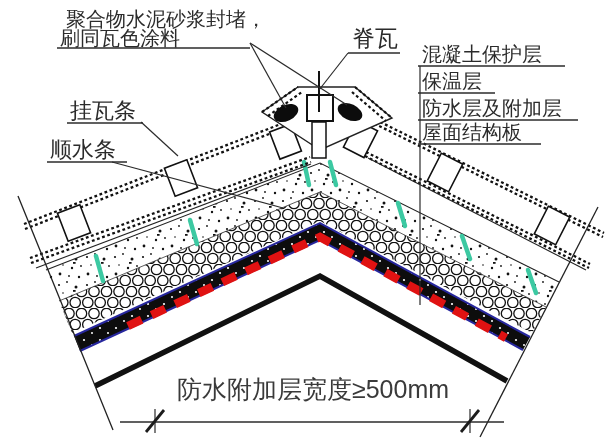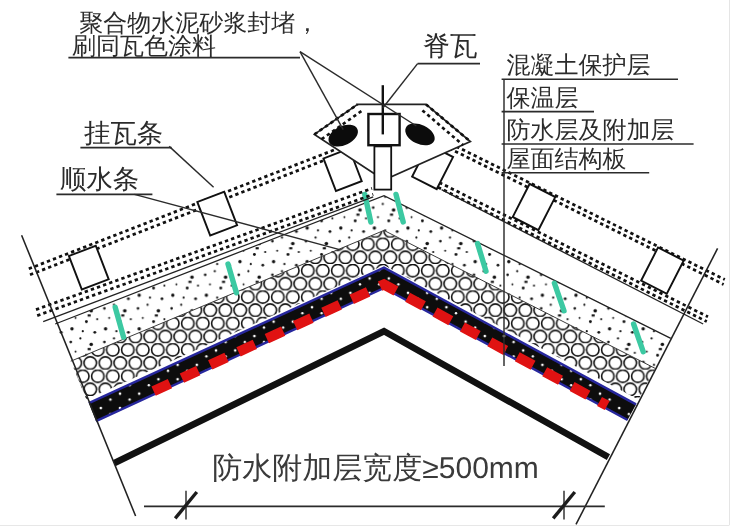--- a/index.html
+++ b/index.html
@@ -1,16 +1,16 @@
 <!DOCTYPE html>
 <html><head>
 <meta charset="utf-8">
 <style>
   html,body{margin:0;padding:0;background:#fff;}
-  .stage{position:relative;width:608px;height:438px;background:#a3a3a3;overflow:hidden;
+  .stage{position:relative;width:608px;height:438px;background:#7dd3fc;overflow:hidden;
          font-family:"Liberation Sans","DejaVu Sans",sans-serif;}
   svg{display:block;}
   text{fill:#2b2b2b;}
   .callout{font-size:20px;}
   .note{font-size:20px;}
   .dim{font-size:25px;fill:#3a3a3a;}
 </style>
 </head>
 <body>
 

